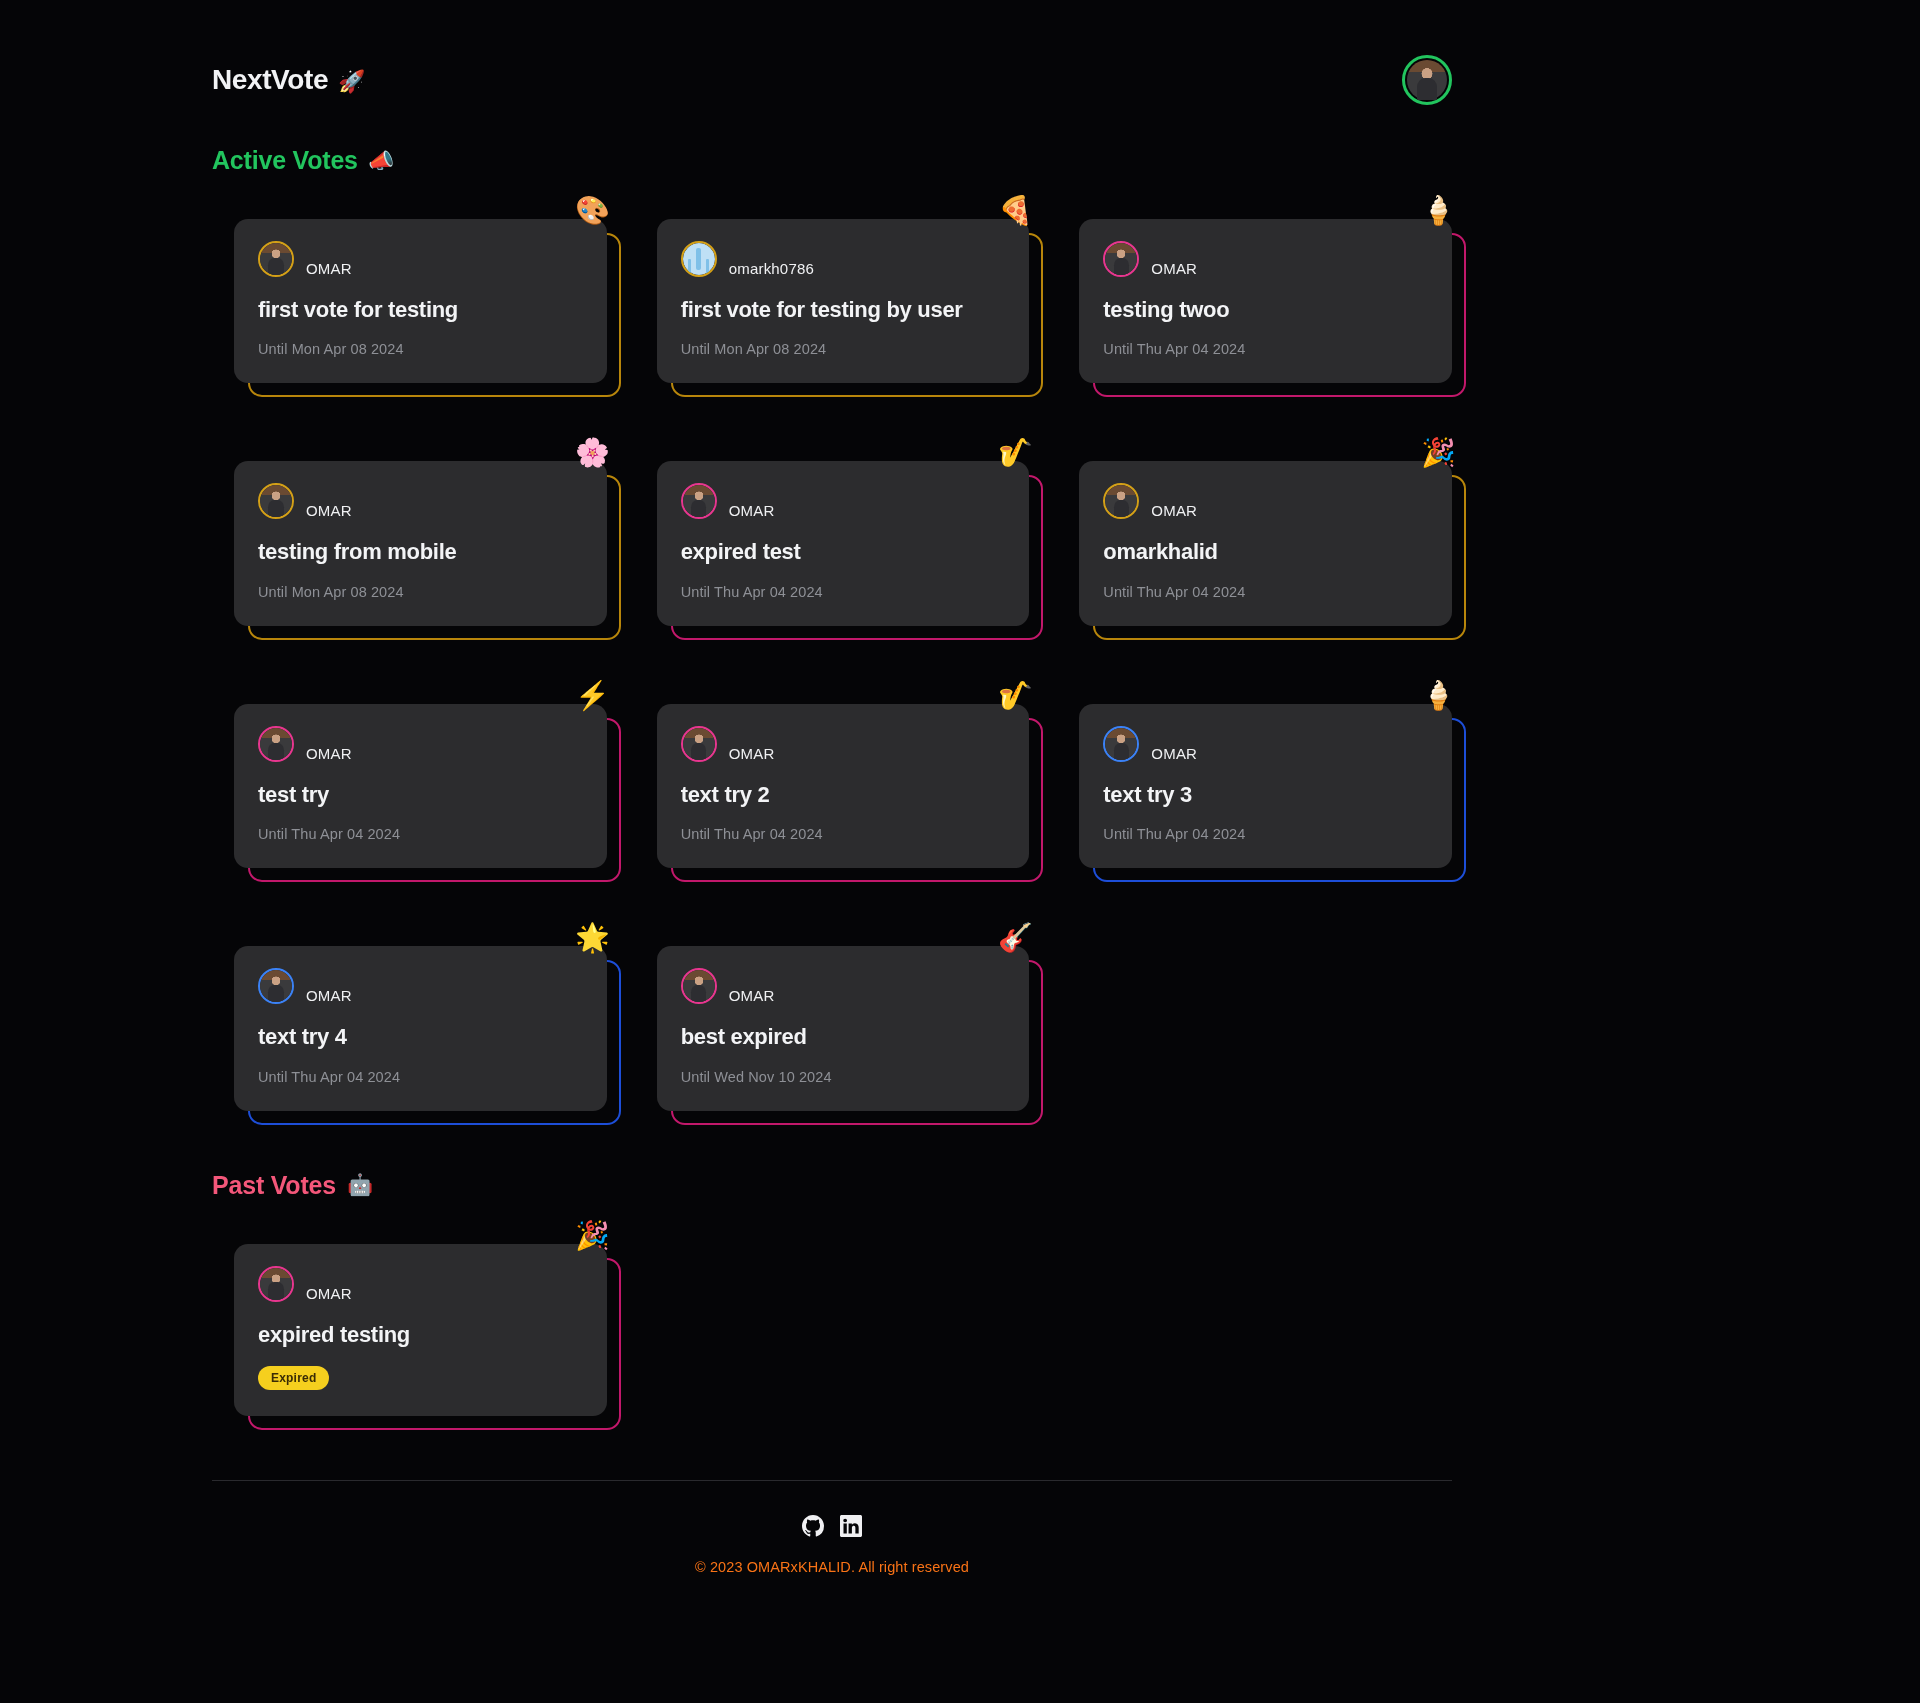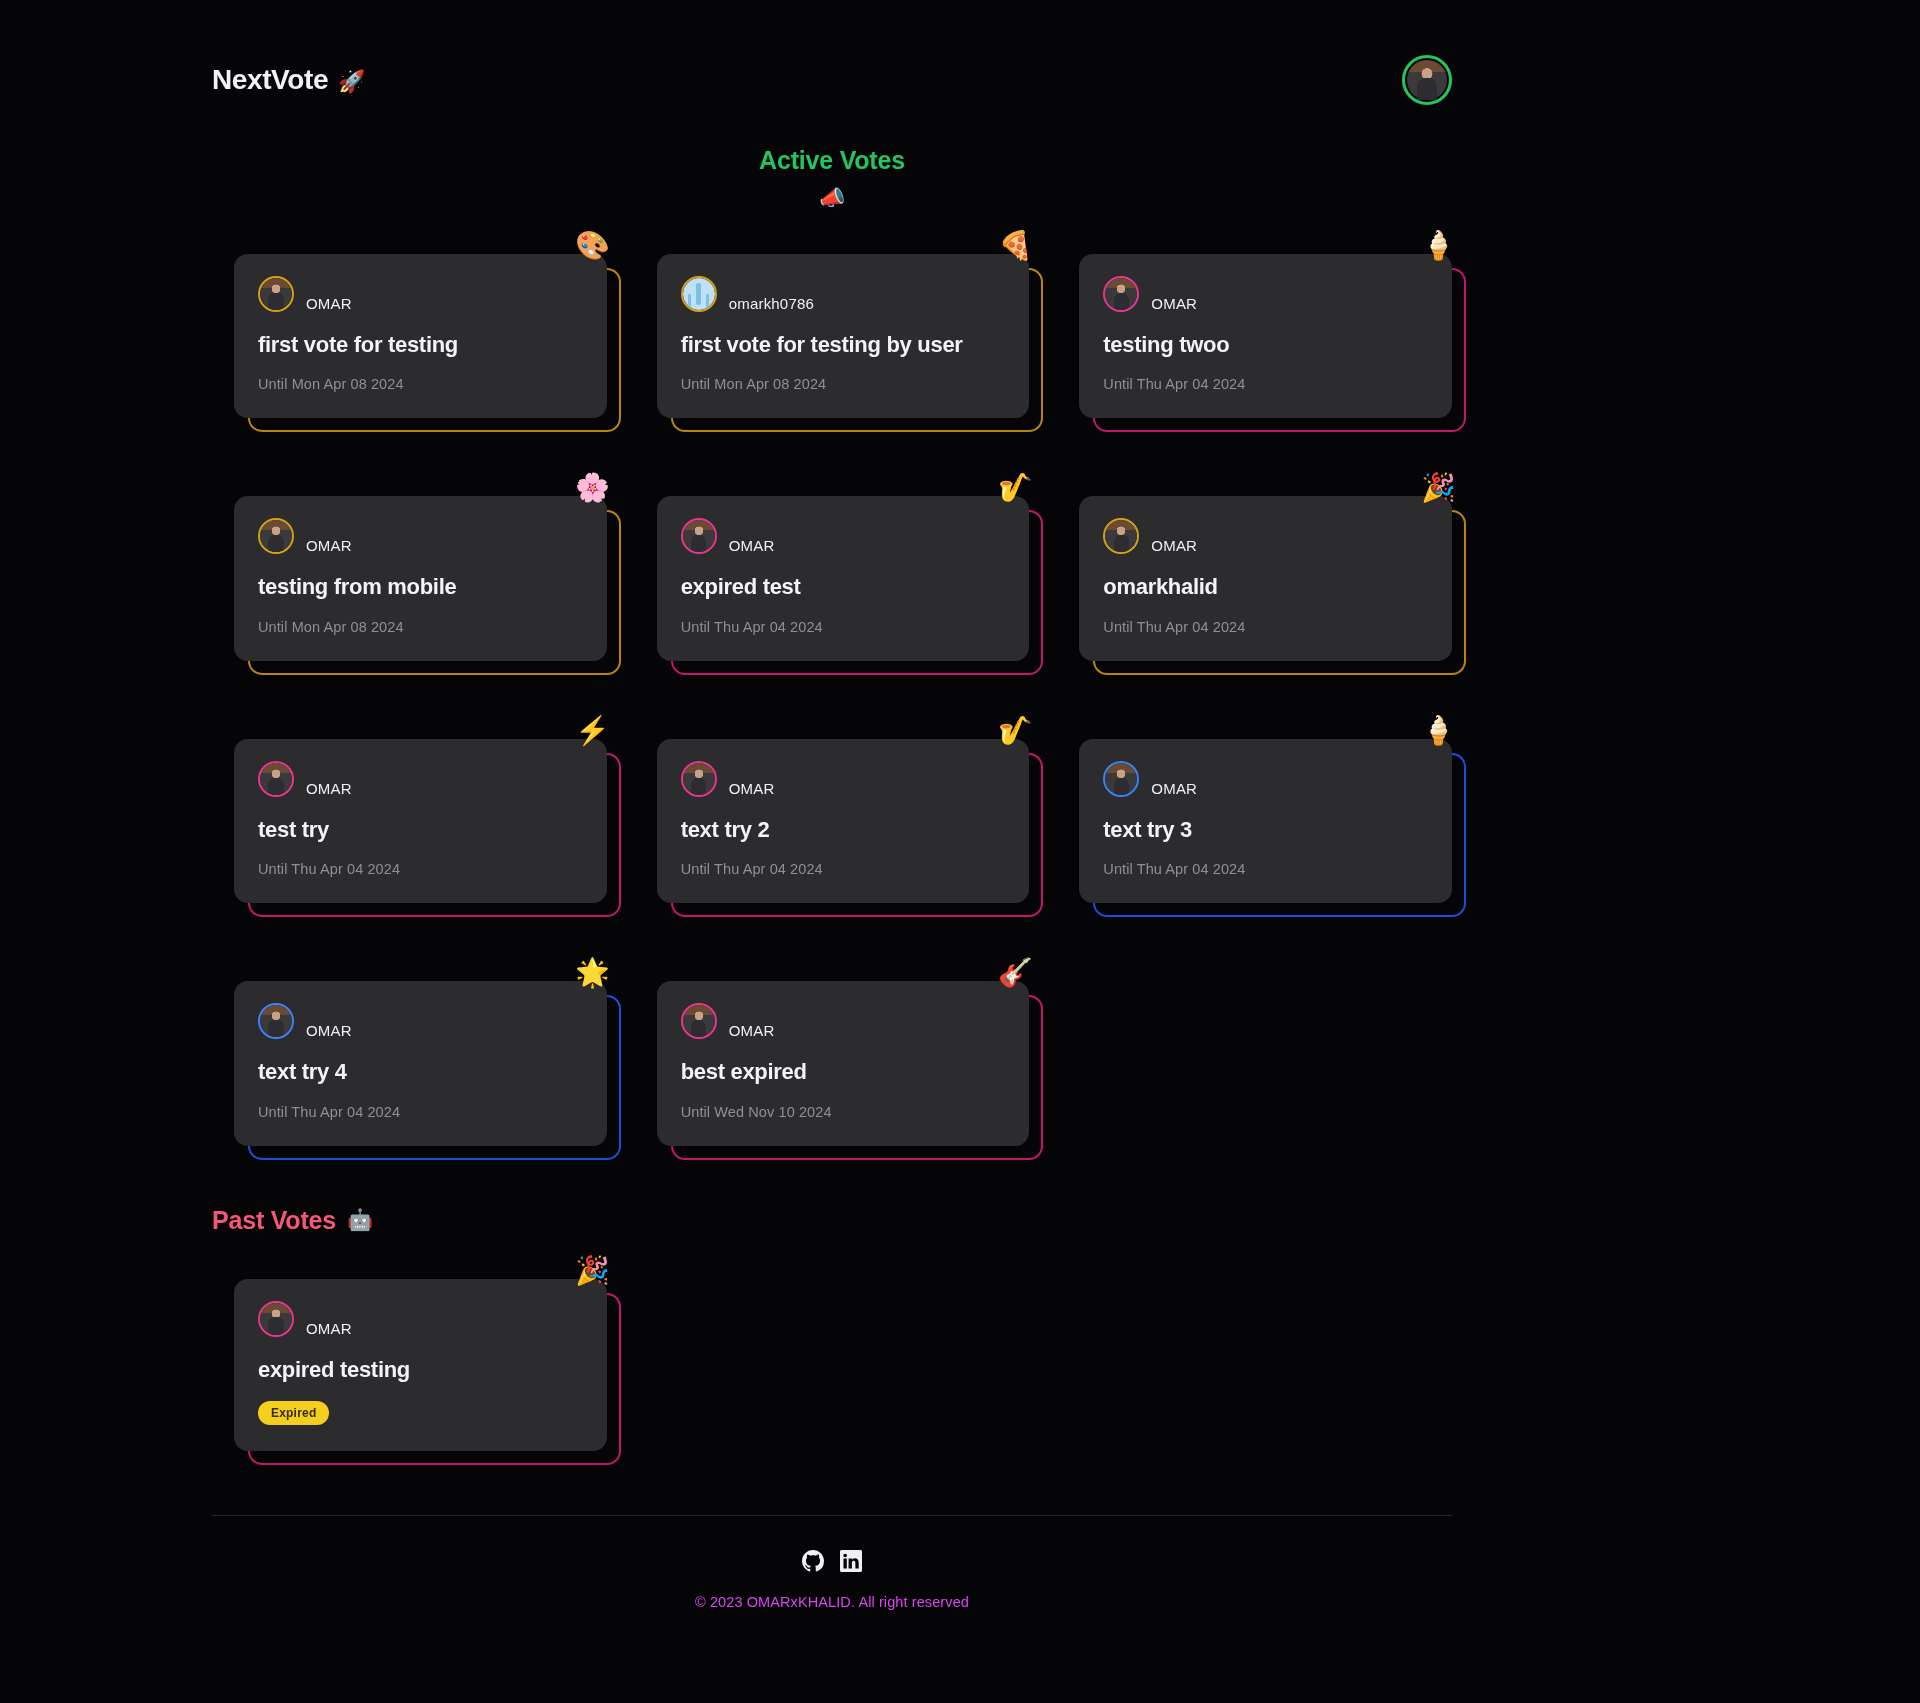--- a/index.html
+++ b/index.html
@@ -69,21 +69,21 @@
     display: flex;
     align-items: center;
     gap: 11px;
     font-size: 25px;
     font-weight: bold;
     letter-spacing: -0.2px;
     margin-top: 38px;
     margin-bottom: 44px;
   }
   .section-heading .emoji { font-size: 21px; }
-  .heading-active { color: #22c55e; flex-direction: column; }
+  .heading-active { color: #22c55e; }
   .heading-past { color: #f4577a; margin-top: 60px; }
 
   
   .vote-grid {
     display: grid;
     grid-template-columns: repeat(3, 1fr);
     column-gap: 50px;
     row-gap: 78px;
     padding-left: 22px;
   }
@@ -191,21 +191,21 @@
   .social-link {
     width: 22px; height: 22px;
     display: inline-flex;
     align-items: center;
     justify-content: center;
     color: #f0f0f2;
   }
   .social-link svg { width: 22px; height: 22px; fill: currentColor; }
   .copyright {
     font-size: 14.5px;
-    color: #d946ef;
+    color: #f97316;
     letter-spacing: 0.1px;
   }
 </style>
 </head>
 <body>
 
 <div class="page">
   <div class="container">
 
     <div class="site-header">

